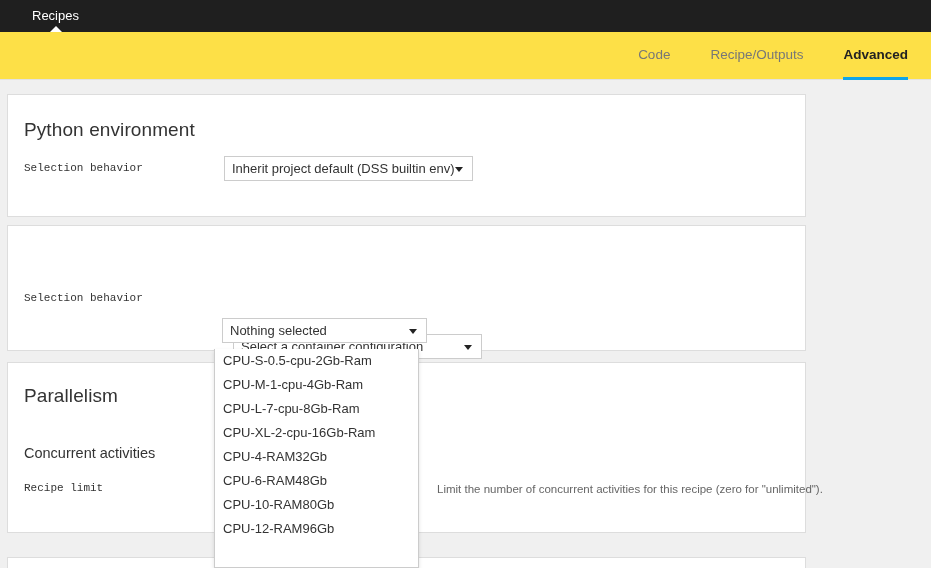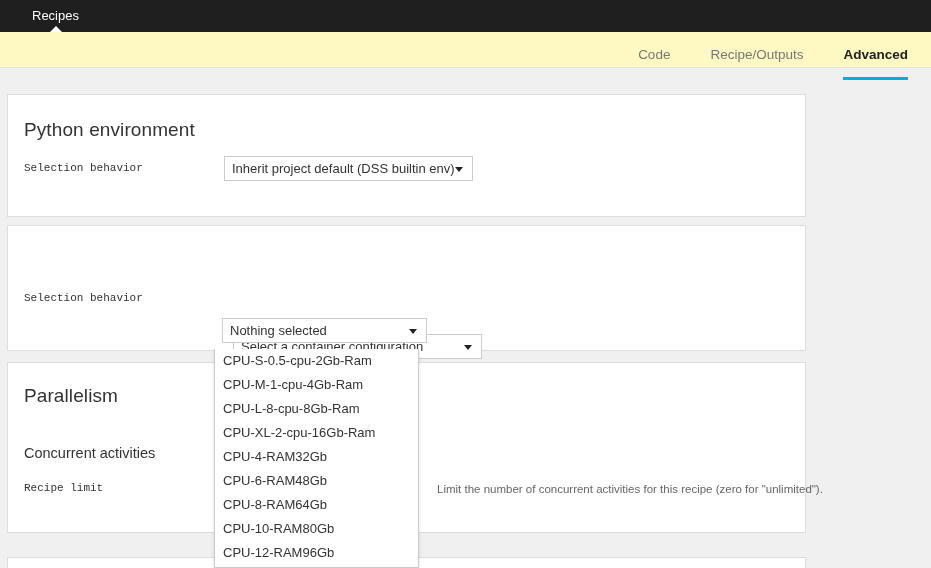--- a/index.html
+++ b/index.html
@@ -46,22 +46,22 @@
     border-left: 6px solid transparent;
     border-right: 6px solid transparent;
     border-bottom: 6px solid #ffffff;
   }
 
   
   .subnav {
     position: absolute;
     top: 32px; left: 0;
     width: 931px;
-    height: 36px;
-    background: #fef9c3;
+    height: 48px;
+    background: #fde047;
     border-bottom: 1px solid #e2e2e2;
     box-sizing: border-box;
   }
   .tabs {
     position: absolute;
     right: 0;
     top: 0;
     height: 48px;
     display: flex;
     align-items: stretch;
@@ -245,22 +245,21 @@
     <div class="sub-head" style="top:82px;">Concurrent activities</div>
     <div class="form-label" style="top:119px;">Recipe limit</div>
     <div class="help-text" style="left:429px; top:120px;">Limit the number of concurrent activities for this recipe (zero for "unlimited").</div>
   </div>
 
   <div class="card" id="card-extra"></div>
 
   <div class="dropdown-menu" id="container-dropdown-menu" style="left:214px; top:268px; width:205px; height:219px;">
       <div class="dropdown-item"><span>CPU-S-0.5-cpu-2Gb-Ram</span></div>
       <div class="dropdown-item"><span>CPU-M-1-cpu-4Gb-Ram</span></div>
-      <div class="dropdown-item"><span>CPU-L-8-cpu-8Gb-Ram</span></div>
+      <div class="dropdown-item"><span>CPU-L-7-cpu-8Gb-Ram</span></div>
       <div class="dropdown-item"><span>CPU-XL-2-cpu-16Gb-Ram</span></div>
       <div class="dropdown-item"><span>CPU-4-RAM32Gb</span></div>
       <div class="dropdown-item"><span>CPU-6-RAM48Gb</span></div>
-      <div class="dropdown-item"><span>CPU-8-RAM64Gb</span></div>
       <div class="dropdown-item"><span>CPU-10-RAM80Gb</span></div>
       <div class="dropdown-item"><span>CPU-12-RAM96Gb</span></div>
     </div>
 
 </div>
 
 </body></html>

